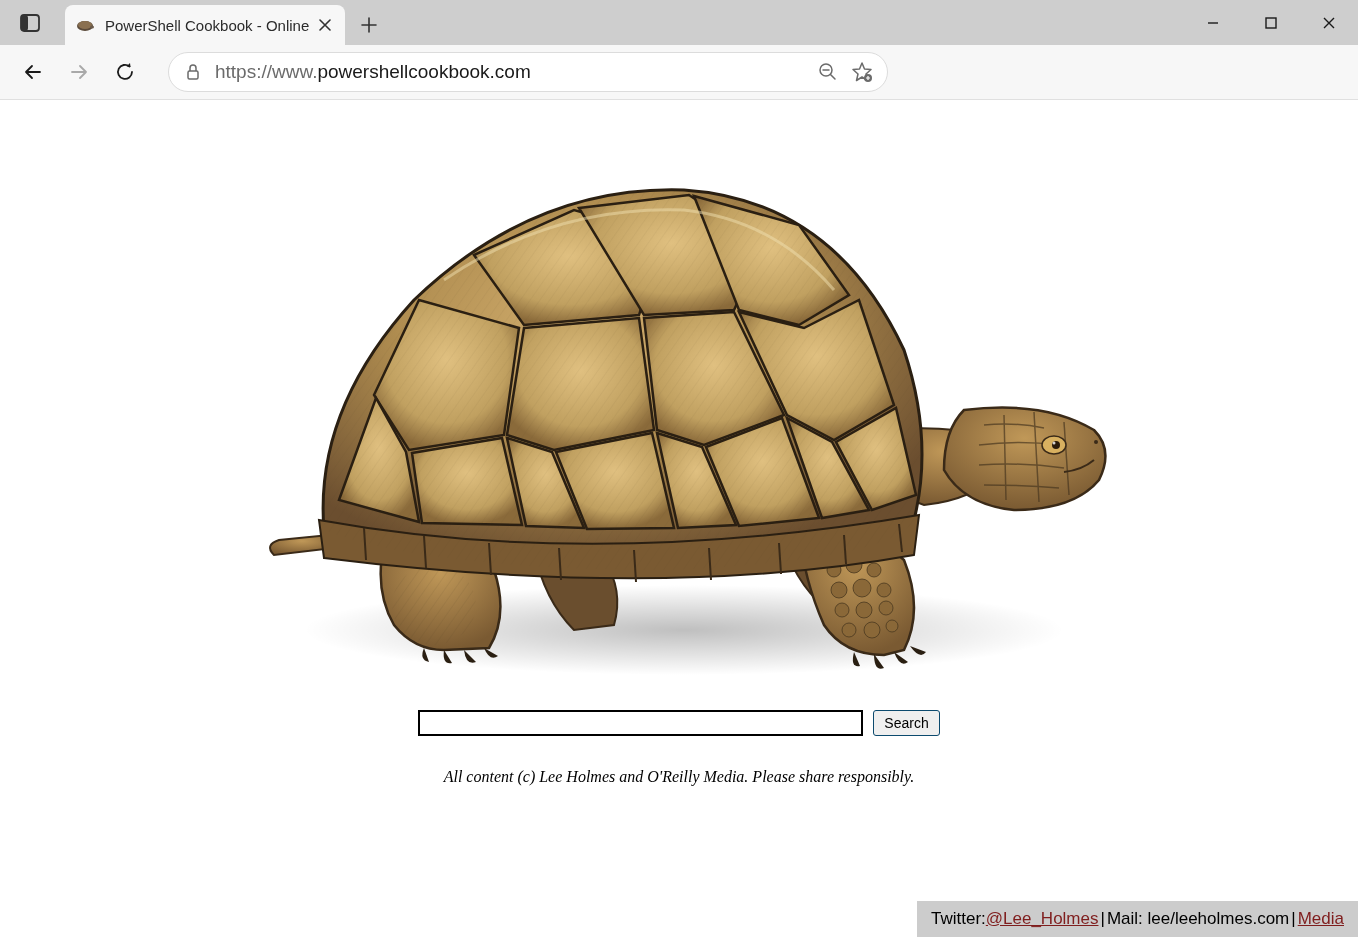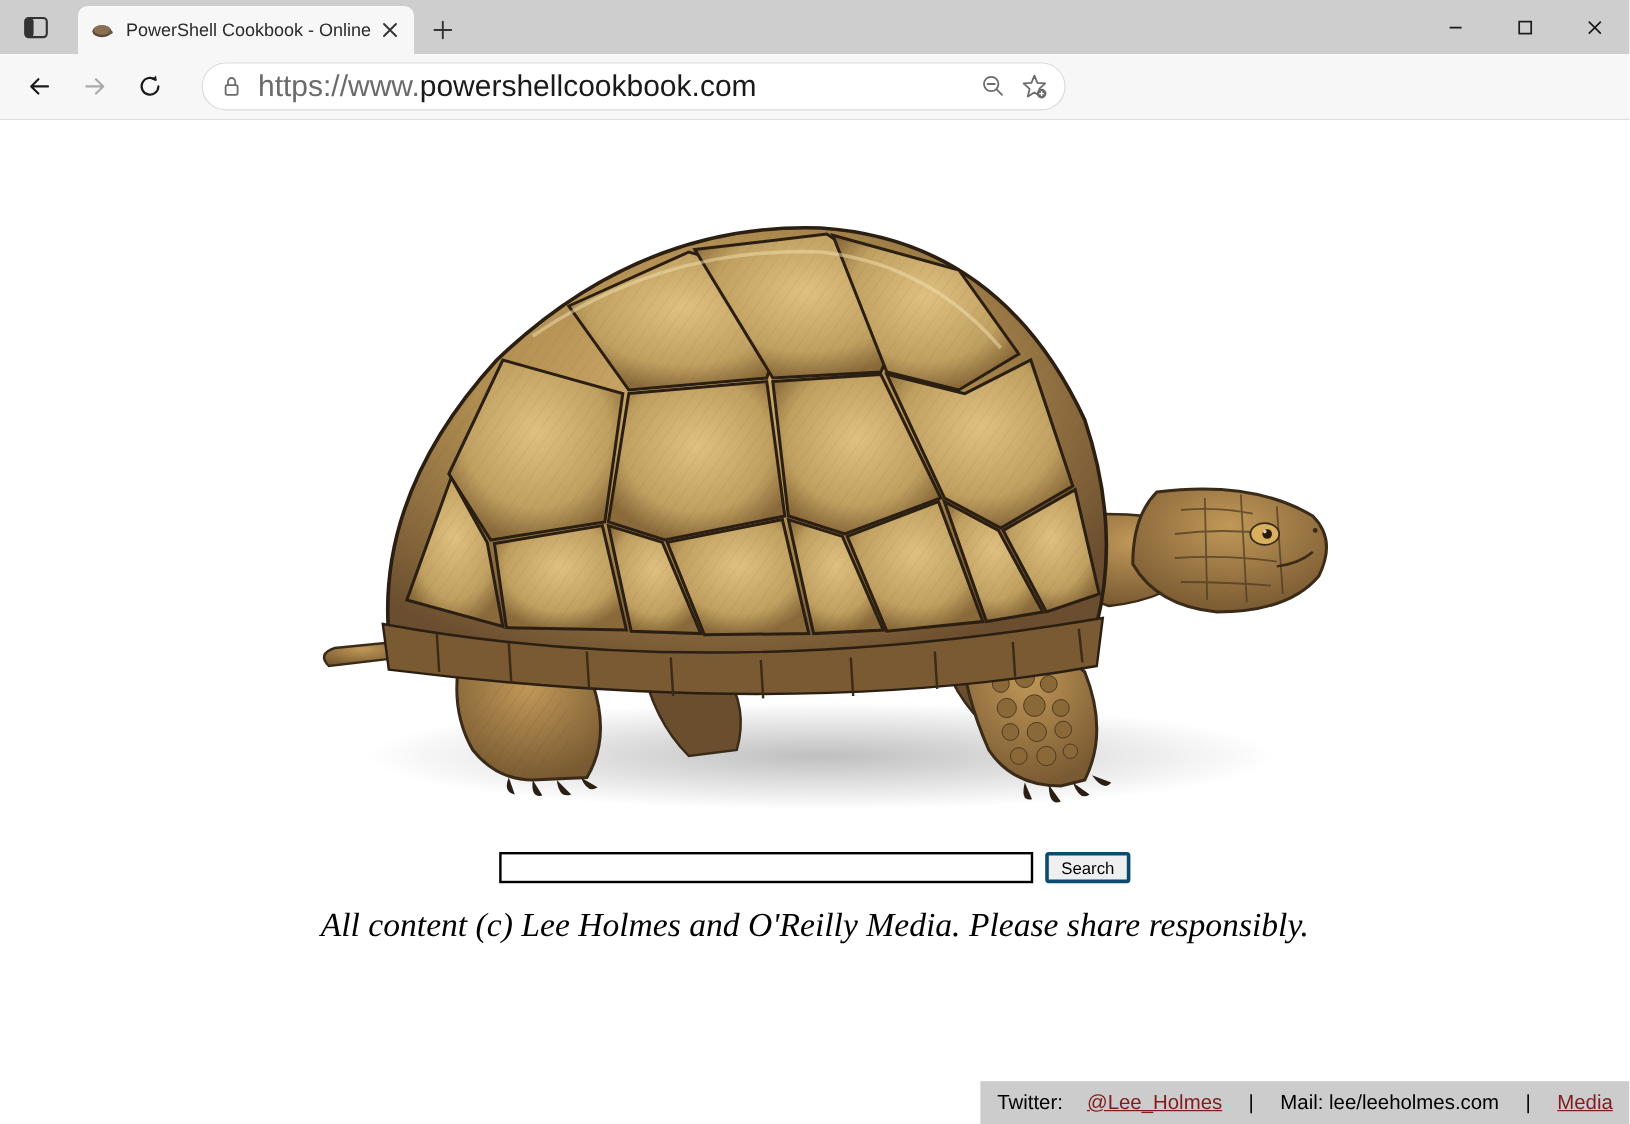--- a/index.html
+++ b/index.html
@@ -139,21 +139,21 @@
     }
     
     .lock-icon {
       width: 20px;
       height: 20px;
       flex-shrink: 0;
     }
     
     .url-text {
       flex: 1;
-      font-size: 25px;
+      font-size: 19px;
       color: #6b6b6b;
     }
     
     .url-text .domain {
       color: #1a1a1a;
     }
     
     .addr-icon {
       width: 22px;
       height: 22px;
@@ -198,47 +198,47 @@
       border: 2px solid #000000;
       padding: 2px 4px;
       font-size: 14px;
       font-family: Arial, sans-serif;
     }
     
     .search-button {
       height: 26px;
       padding: 0 10px;
       font-size: 14px;
-      border: 3px solid #0c4a6e;
+      border: 1px solid #0c4a6e;
       background: #efefef;
       font-family: Arial, sans-serif;
       border-radius: 3px;
       cursor: pointer;
     }
     
     .footer-text {
-      margin-top: 20px;
-      font-size: 28px;
+      margin-top: 32px;
+      font-size: 16px;
       font-style: italic;
       font-family: Georgia, serif;
       color: #000000;
       text-align: center;
     }
     
     .bottom-bar {
       position: absolute;
       bottom: 0;
       right: 0;
       background: #cccccc;
       padding: 8px 14px;
       font-size: 17px;
       color: #000000;
       display: flex;
       align-items: center;
-      gap: 20px;
+      gap: 0;
     }
     
     .bottom-bar a {
       color: #7f1d1d;
       text-decoration: underline;
     }
     
     .bottom-bar .sep {
       margin: 0 2px;
     }

